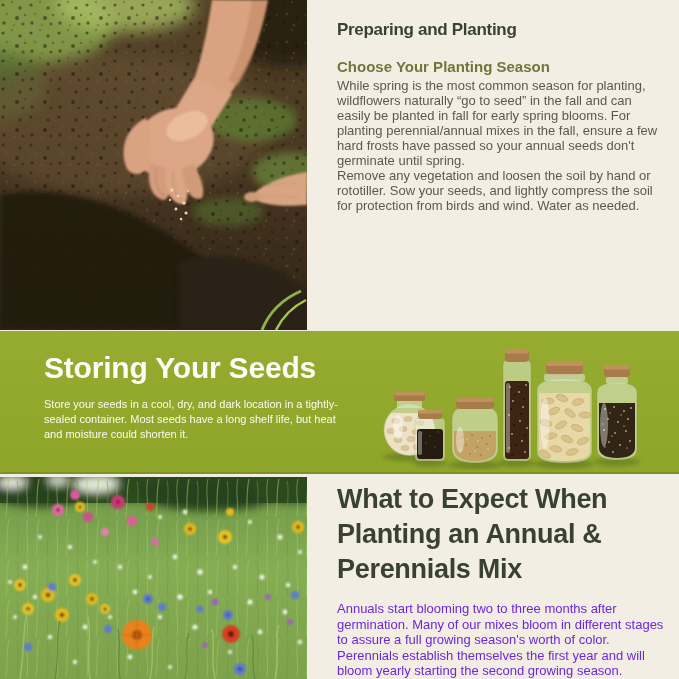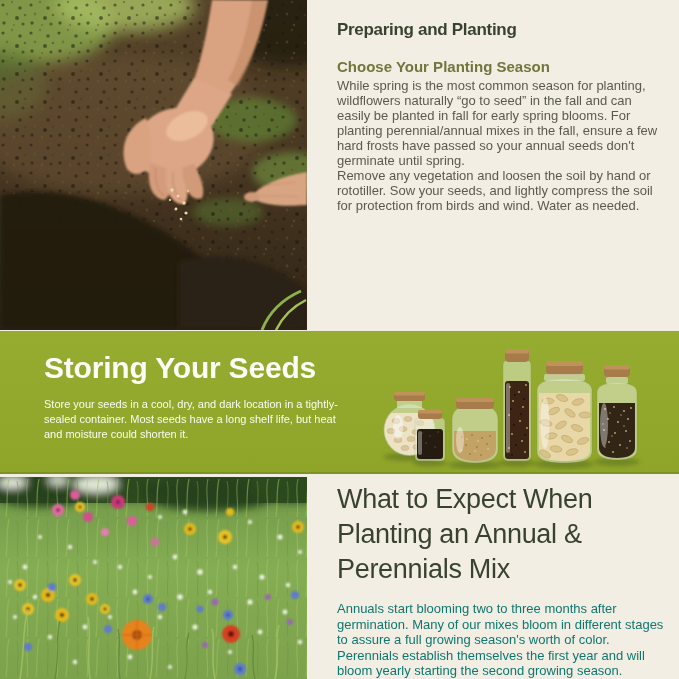--- a/index.html
+++ b/index.html
@@ -13,22 +13,22 @@
   .top-text{position:absolute;left:337px;top:14px;width:328px;}
   .top-text h1{font-size:17px;line-height:32px;font-weight:bold;color:#39422f;letter-spacing:-0.3px;}
   .subsection h3{font-size:15px;font-weight:bold;color:#72763b;margin:12px 0 3px;}
   .subsection p{font-size:13px;line-height:15px;color:#5b594f;}
   .green-band{position:absolute;left:0;top:331px;width:679px;height:143px;
     background:linear-gradient(#96ac31,#8fa529);border-bottom:2px solid #7d9226;box-sizing:border-box;}
   .band-title{position:absolute;left:44px;top:20px;font-size:30px;font-weight:bold;color:#fdfdf6;letter-spacing:-0.2px;}
   .band-body{position:absolute;left:44px;top:66px;width:304px;font-size:11px;line-height:15px;color:#fbfbf2;}
   .jars{position:absolute;left:356px;top:4px;width:310px;height:135px;}
   .bottom-text{position:absolute;left:337px;top:482px;width:334px;}
-  .bottom-text h1{font-size:27px;line-height:35px;font-weight:normal;color:#39422f;letter-spacing:-0.3px;}
-  .bottom-text p{font-size:13px;line-height:15.5px;color:#0f766e;margin-top:14px;}
+  .bottom-text h1{font-size:27px;line-height:35px;font-weight:bold;color:#39422f;letter-spacing:-0.3px;}
+  .bottom-text p{font-size:13px;line-height:15.5px;color:#6d28d9;margin-top:14px;}
   .tline{display:block;}
 </style>
 </head>
 <body>
 
 <div class="canvas">
 
   <div class="photo photo-top">
     <svg width="307" height="330" viewBox="0 0 307 330">
       <defs>

